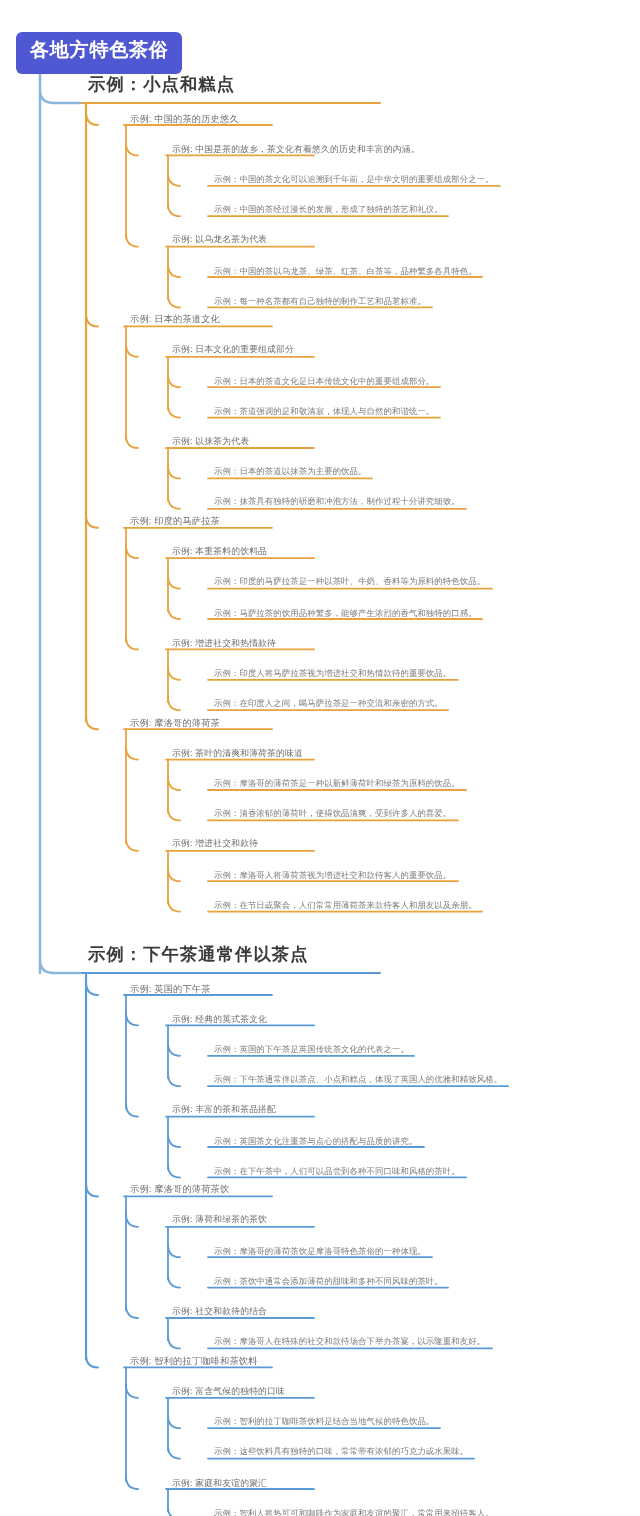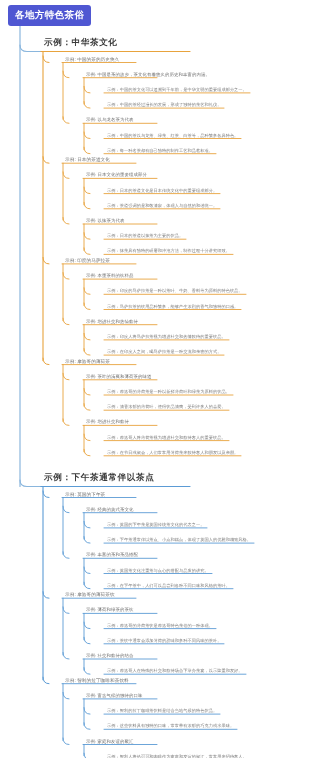--- a/index.html
+++ b/index.html
@@ -186,22 +186,22 @@
       <path d="M 63 738.0000000000006 Q 63 744.5000000000006 69 744.5000000000006" fill="none" stroke="#5b9bd5" stroke-width="0.9" stroke-linecap="round"></path>
       <line x1="43" y1="486.5" x2="43" y2="679.7000000000004" stroke="#5b9bd5" stroke-width="1.1" stroke-linecap="round"></line>
       <path d="M 43 491 Q 43 497.5 49 497.5" fill="none" stroke="#5b9bd5" stroke-width="1" stroke-linecap="round"></path>
       <path d="M 43 591.7000000000002 Q 43 598.2000000000002 49 598.2000000000002" fill="none" stroke="#5b9bd5" stroke-width="1" stroke-linecap="round"></path>
       <path d="M 43 677.2000000000004 Q 43 683.7000000000004 49 683.7000000000004" fill="none" stroke="#5b9bd5" stroke-width="1" stroke-linecap="round"></path>
       <line x1="20" y1="26" x2="20" y2="486.5" stroke="#8ab6dd" stroke-width="1.2" stroke-linecap="round"></line>
       <path d="M 20 45 Q 20 51.5 27 51.5 L 40 51.5" fill="none" stroke="#8ab6dd" stroke-width="1.2" stroke-linecap="round"></path>
       <path d="M 20 480 Q 20 486.5 27 486.5 L 40 486.5" fill="none" stroke="#8ab6dd" stroke-width="1.2" stroke-linecap="round"></path>
     </svg>
   <div id="node-layer">
-      <div class="node root-node" style="left: 8px; top: 5px;">各地方特色茶俗</div>
-      <div class="node h1-node" style="left: 44px; top: 38px;">示例：中华茶文化</div>
+      <div class="node root-node" style="left: 8px; top: 16px;">各地方特色茶俗</div>
+      <div class="node h1-node" style="left: 44px; top: 38px;">示例：小点和糕点</div>
       <div class="node h2-node" style="left: 65px; top: 57.5px;">示例: 中国的茶的历史悠久</div>
       <div class="node h3-node" style="left: 86px; top: 72.7px;">示例: 中国是茶的故乡，茶文化有着悠久的历史和丰富的内涵。</div>
       <div class="node h4-node" style="left: 107px; top: 87.9px;">示例：中国的茶文化可以追溯到千年前，是中华文明的重要组成部分之一。</div>
       <div class="node h4-node" style="left: 107px; top: 103.1px;">示例：中国的茶经过漫长的发展，形成了独特的茶艺和礼仪。</div>
       <div class="node h3-node" style="left: 86px; top: 118.3px;">示例: 以乌龙名茶为代表</div>
       <div class="node h4-node" style="left: 107px; top: 133.5px;">示例：中国的茶以乌龙茶、绿茶、红茶、白茶等，品种繁多各具特色。</div>
       <div class="node h4-node" style="left: 107px; top: 148.7px;">示例：每一种名茶都有自己独特的制作工艺和品茗标准。</div>
       <div class="node h2-node" style="left: 65px; top: 158.2px;">示例: 日本的茶道文化</div>
       <div class="node h3-node" style="left: 86px; top: 173.4px;">示例: 日本文化的重要组成部分</div>
       <div class="node h4-node" style="left: 107px; top: 188.6px;">示例：日本的茶道文化是日本传统文化中的重要组成部分。</div>

